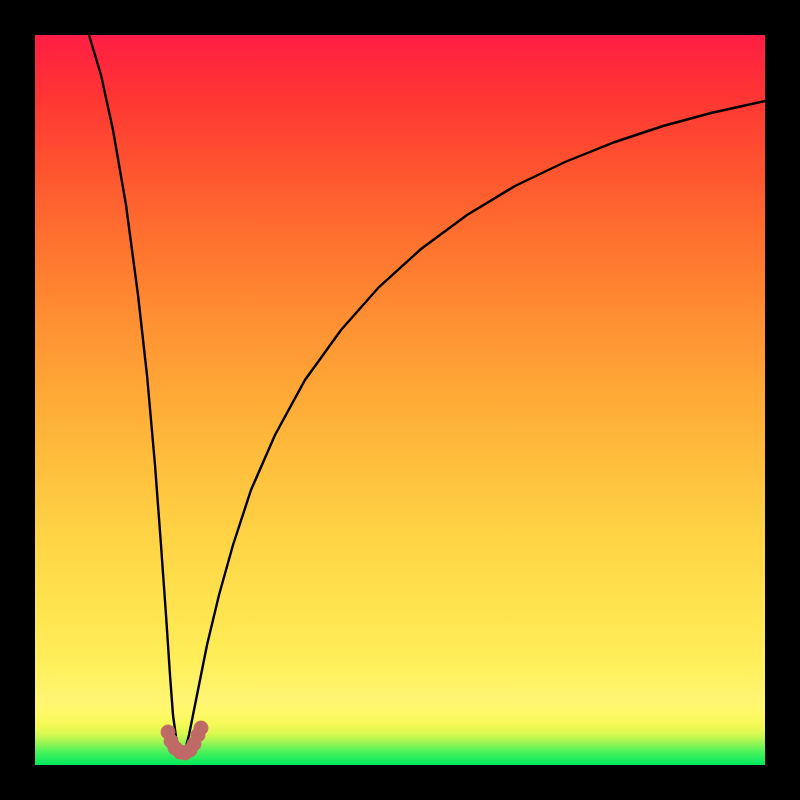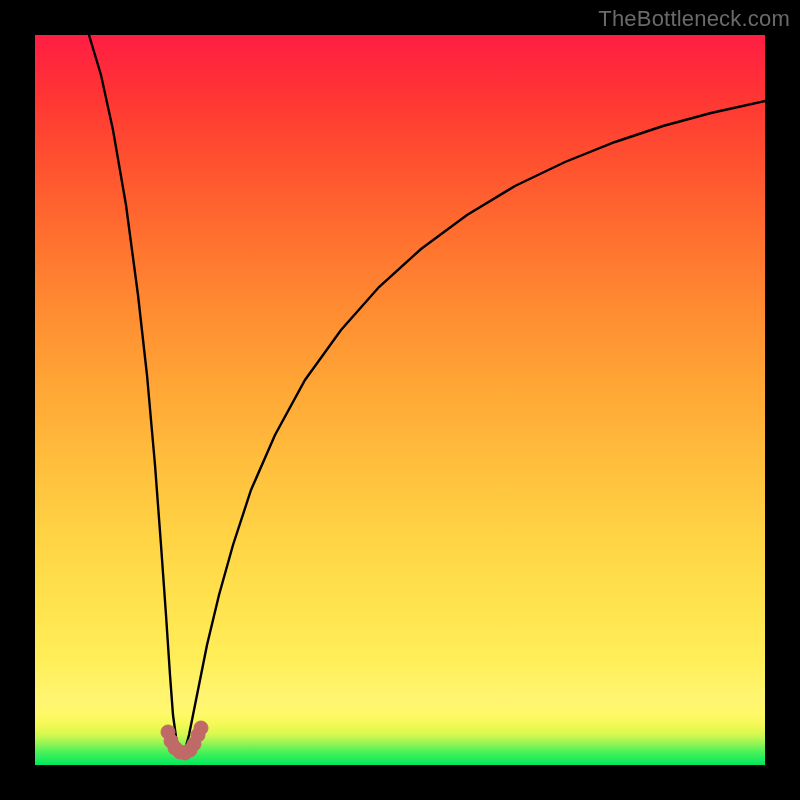--- a/index.html
+++ b/index.html
@@ -63,21 +63,20 @@
     top: 0;
     width: 730px;
     height: 730px;
     overflow: visible;
   }
 </style>
 </head>
 <body>
 
 <div class="frame">
-  <div class="watermark">TheBottleneck.com</div>
   <div class="plot-area">
     <svg class="curve" viewBox="0 0 730 730" preserveAspectRatio="none">
 
       <path fill="none" stroke="#000" stroke-width="2.4" stroke-linecap="round" d="M 54 0
                L 66 40
                L 78 95
                L 91 170
                L 103 260
                L 112 340
                L 120 430

